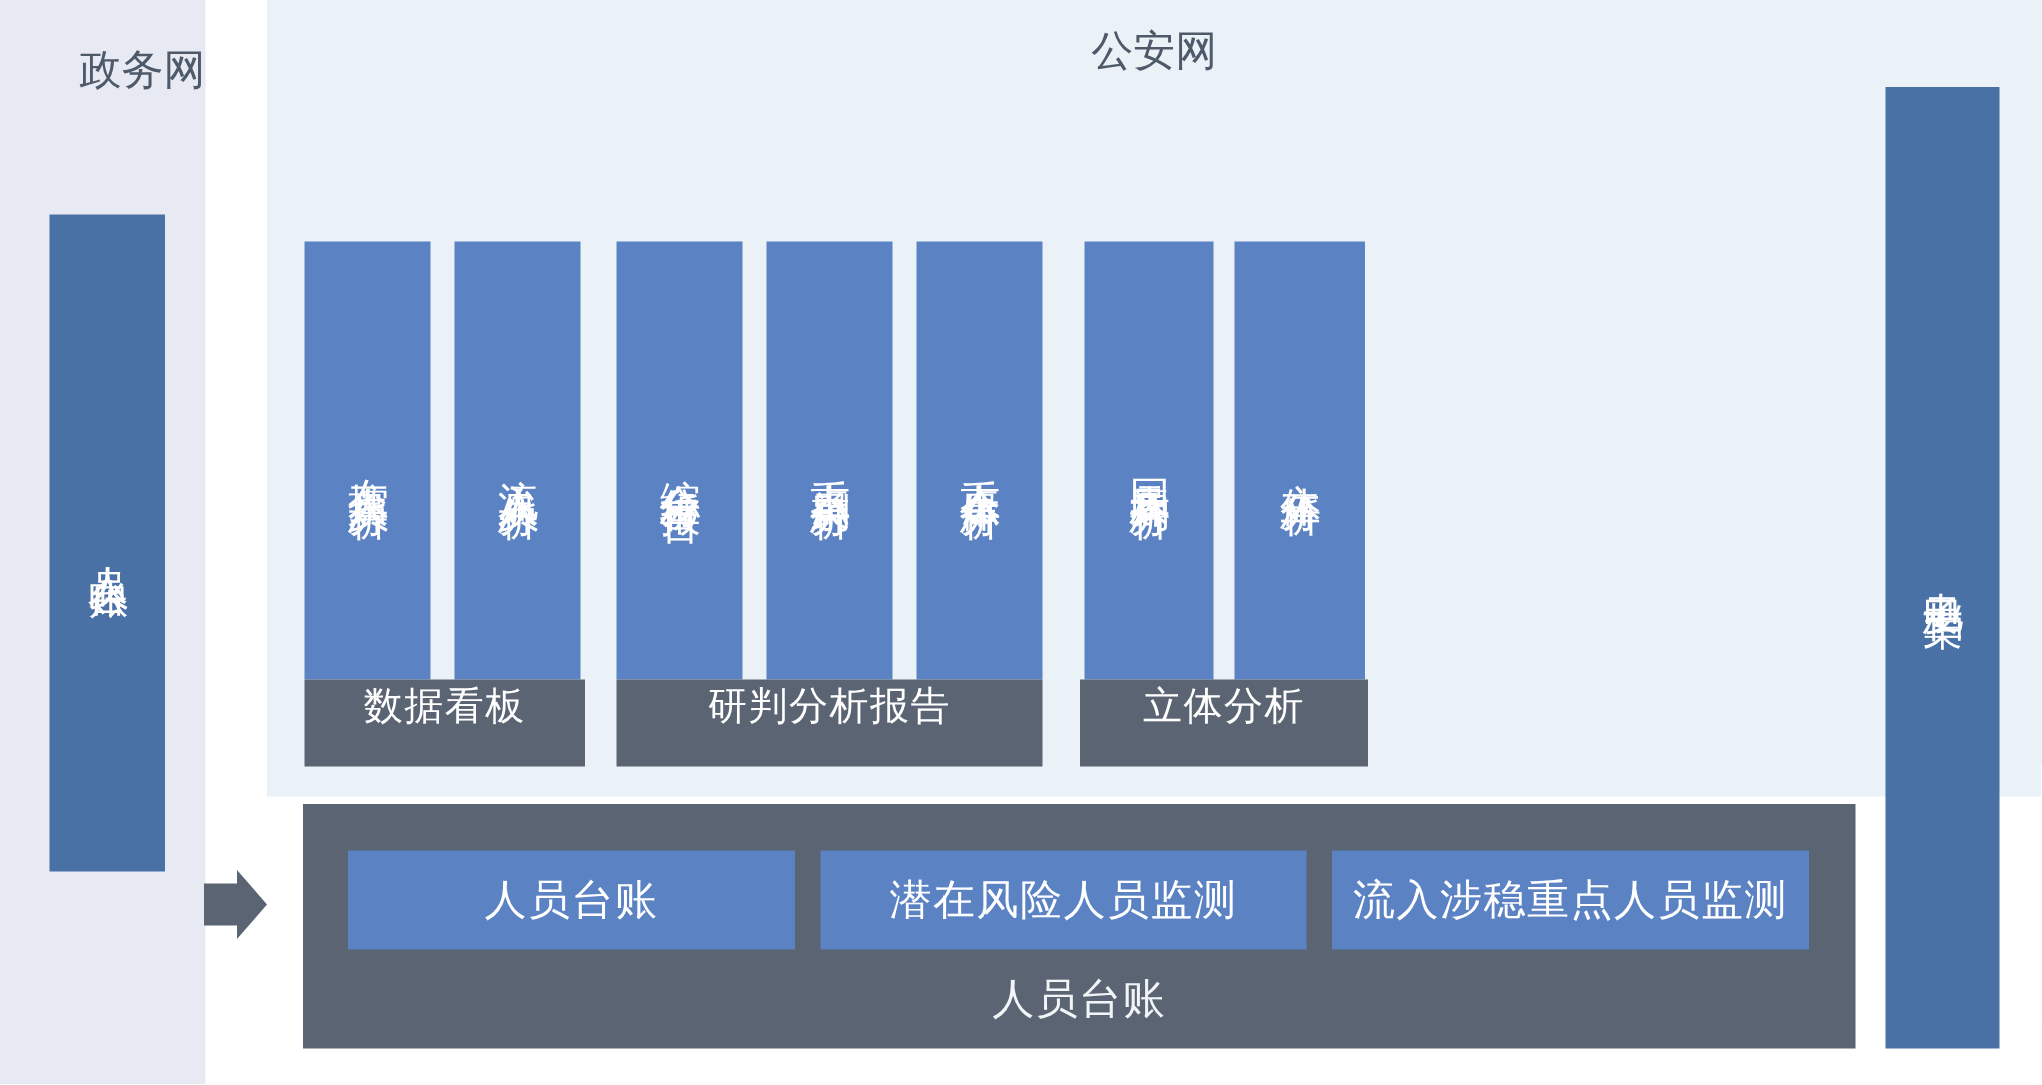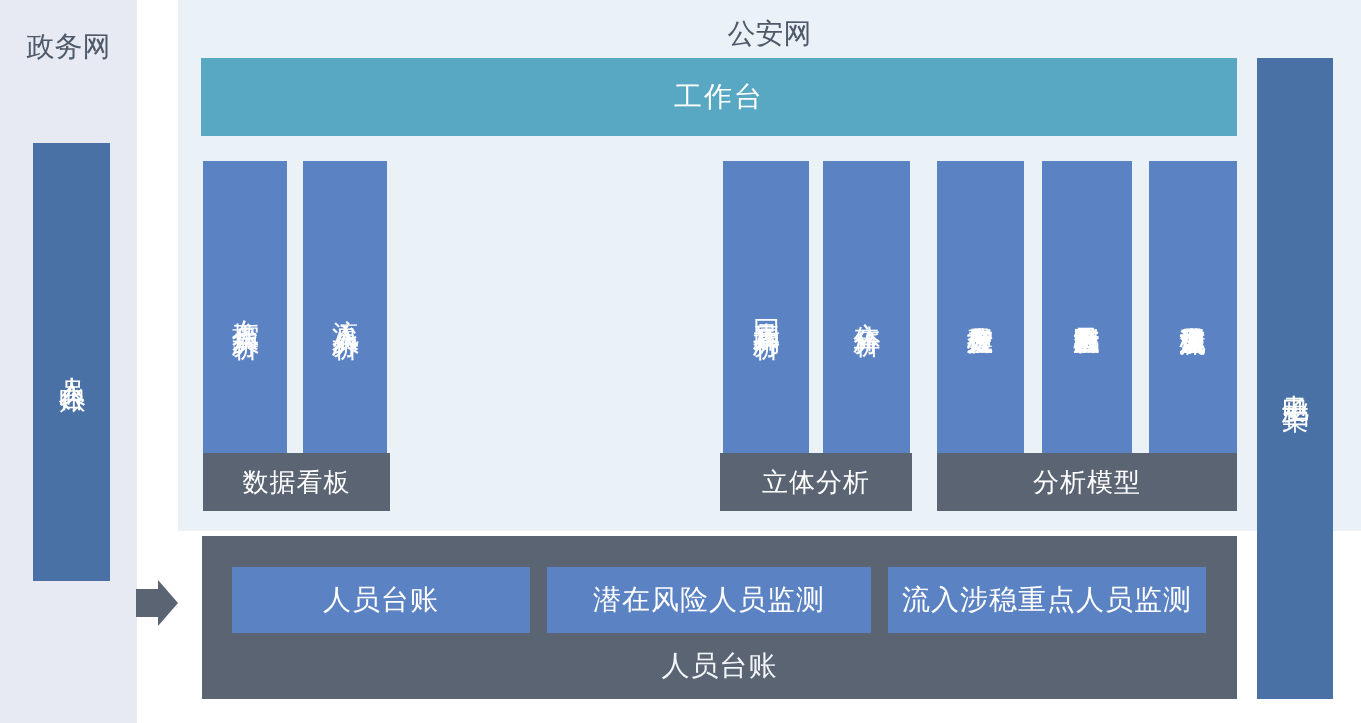--- a/index.html
+++ b/index.html
@@ -4,42 +4,42 @@
 <style>
   html,body{margin:0;padding:0;background:#ffffff;}
   .canvas{
     position:relative;width:1361px;height:723px;overflow:hidden;
     background:#ffffff;
     font-family:"Liberation Sans", sans-serif;
     -webkit-font-smoothing:antialiased;
   }
   
   .left-panel{position:absolute;left:0;top:0;width:137px;height:723px;background:var(--left-panel-bg);}
-  .left-title{position:absolute;left:0;top:28px;width:100%;text-align:center;
+  .left-title{position:absolute;left:0;top:28px;width:100%;text-align:right;
     font-size:28px;color:var(--title-text);}
   .left-bar{position:absolute;left:33px;top:143px;width:77px;height:438px;
     background:var(--nav-bar-bg);display:flex;align-items:center;justify-content:center;}
   
   .flow-arrow{position:absolute;left:136px;top:580px;width:42px;height:46px;}
   
   .main-panel{position:absolute;left:178px;top:0;width:1183px;height:531px;background:var(--main-panel-bg);}
   .main-title{position:absolute;left:0;top:15px;width:100%;text-align:center;
     font-size:28px;color:var(--title-text);}
   .workbench{position:absolute;left:23px;top:58px;width:1036px;height:78px;
     background:var(--workbench-bg);display:flex;align-items:center;justify-content:center;
     font-size:28px;color:#ffffff;letter-spacing:2px;}
   
   .group{position:absolute;top:161px;height:350px;}
   .col{position:absolute;top:0;height:292px;background:var(--column-bg);
     display:flex;align-items:center;justify-content:center;}
   .vtext{writing-mode:vertical-rl;text-orientation:upright;
     color:#ffffff;font-size:27px;letter-spacing:3px;line-height:1;}
   .vtext.long{font-size:26px;letter-spacing:0px;}
   .group-footer{position:absolute;left:0;top:292px;height:58px;width:100%;
-    background:var(--dark-bg);display:flex;align-items:center;justify-content:center;
+    background:var(--dark-bg);display:flex;justify-content:center;
     font-size:26px;color:#ffffff;letter-spacing:1px;}
   
   .bottom-panel{position:absolute;left:24px;top:536px;width:1035px;height:163px;background:var(--dark-bg);}
   .bp-btn{position:absolute;top:31px;height:66px;background:var(--column-bg);
     display:flex;align-items:center;justify-content:center;
     font-size:28px;color:#ffffff;letter-spacing:1px;}
   .bp-label{position:absolute;left:0;top:110px;width:100%;height:40px;line-height:40px;
     text-align:center;font-size:28px;color:#f2f5f8;letter-spacing:1px;}
   
   .right-bar{position:absolute;left:1079px;top:58px;width:76px;height:641px;
@@ -59,63 +59,60 @@
 
   <div class="flow-arrow">
     <svg width="42" height="46" viewBox="0 0 42 46">
       <polygon points="0,9 22,9 22,0 42,23 22,46 22,37 0,37" fill="#5b6473"></polygon>
     </svg>
   </div>
 
   <div class="main-panel">
     <div class="main-title">公安网</div>
 
-    <div class="workbench">
-      <span>工作台</span>
-    </div>
 
     <div class="group" style="left:25px;width:187px">
       <div class="col" style="left:0;width:84px">
         <span class="vtext">在控人员分析</span>
       </div>
       <div class="col" style="left:100px;width:84px">
         <span class="vtext">流入人员分析</span>
       </div>
       <div class="group-footer">
         <span>数据看板</span>
       </div>
     </div>
 
+    <div class="group" style="left:233px;width:284px">
+      <div class="col" style="left:0;width:84px">
+        <span class="vtext">综合分析报告</span>
+      </div>
+      <div class="col" style="left:100px;width:84px">
+        <span class="vtext">重点类别分析</span>
+      </div>
+      <div class="col" style="left:200px;width:84px">
+        <span class="vtext">重点个体分析</span>
+      </div>
+      <div class="group-footer">
+        <span>研判分析报告</span>
+      </div>
+    </div>
 
     <div class="group" style="left:542px;width:192px">
       <div class="col" style="left:3px;width:86px">
         <span class="vtext">同素异构分析</span>
       </div>
       <div class="col" style="left:103px;width:87px">
         <span class="vtext">立体分析</span>
       </div>
       <div class="group-footer">
         <span>立体分析</span>
       </div>
     </div>
 
-    <div class="group" style="left:759px;width:300px">
-      <div class="col" style="left:0;width:87px">
-        <span class="vtext long">在控人员分析模型</span>
-      </div>
-      <div class="col" style="left:105px;width:90px">
-        <span class="vtext long">潜在风险人员分析模型</span>
-      </div>
-      <div class="col" style="left:212px;width:88px">
-        <span class="vtext long">流入涉稳重点人员模型</span>
-      </div>
-      <div class="group-footer">
-        <span>分析模型</span>
-      </div>
-    </div>
 
     <div class="bottom-panel">
       <div class="bp-btn" style="left:30px;width:298px">
         <span>人员台账</span>
       </div>
       <div class="bp-btn" style="left:686px;width:318px">
         <span>流入涉稳重点人员监测</span>
       </div>
       <div class="bp-btn" style="left:345px;width:324px">
         <span>潜在风险人员监测</span>

